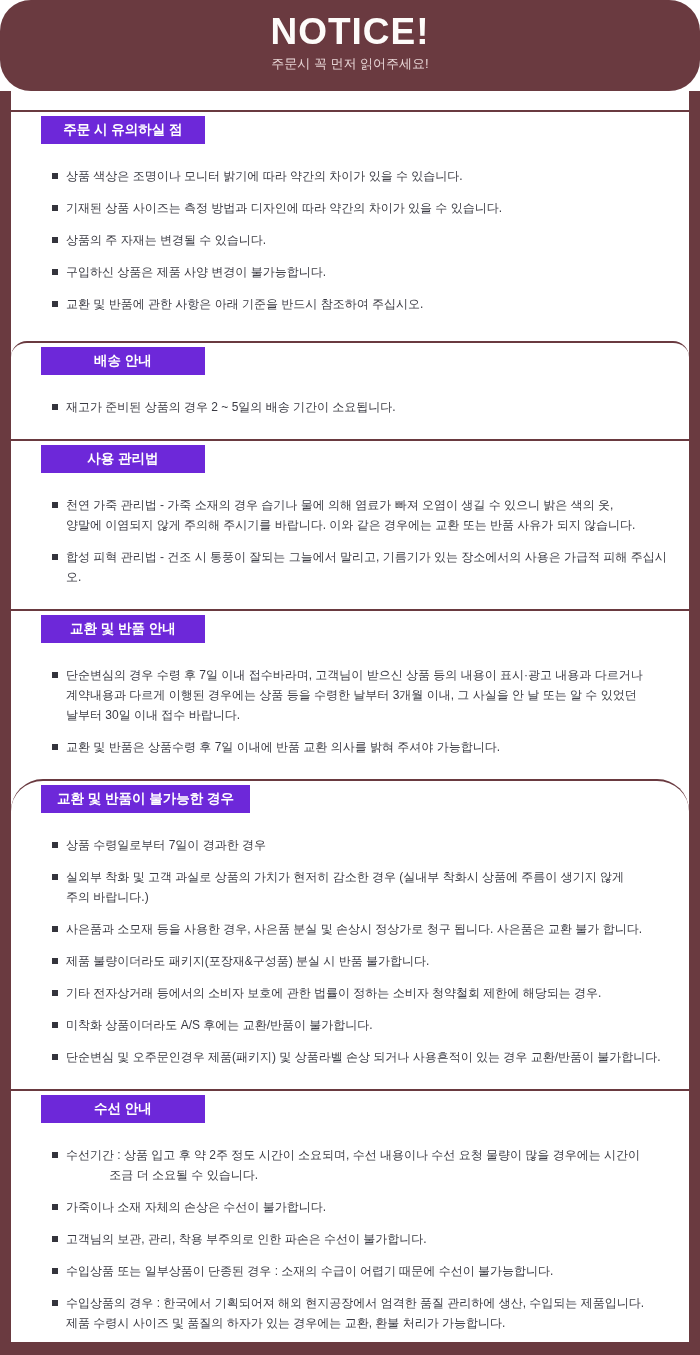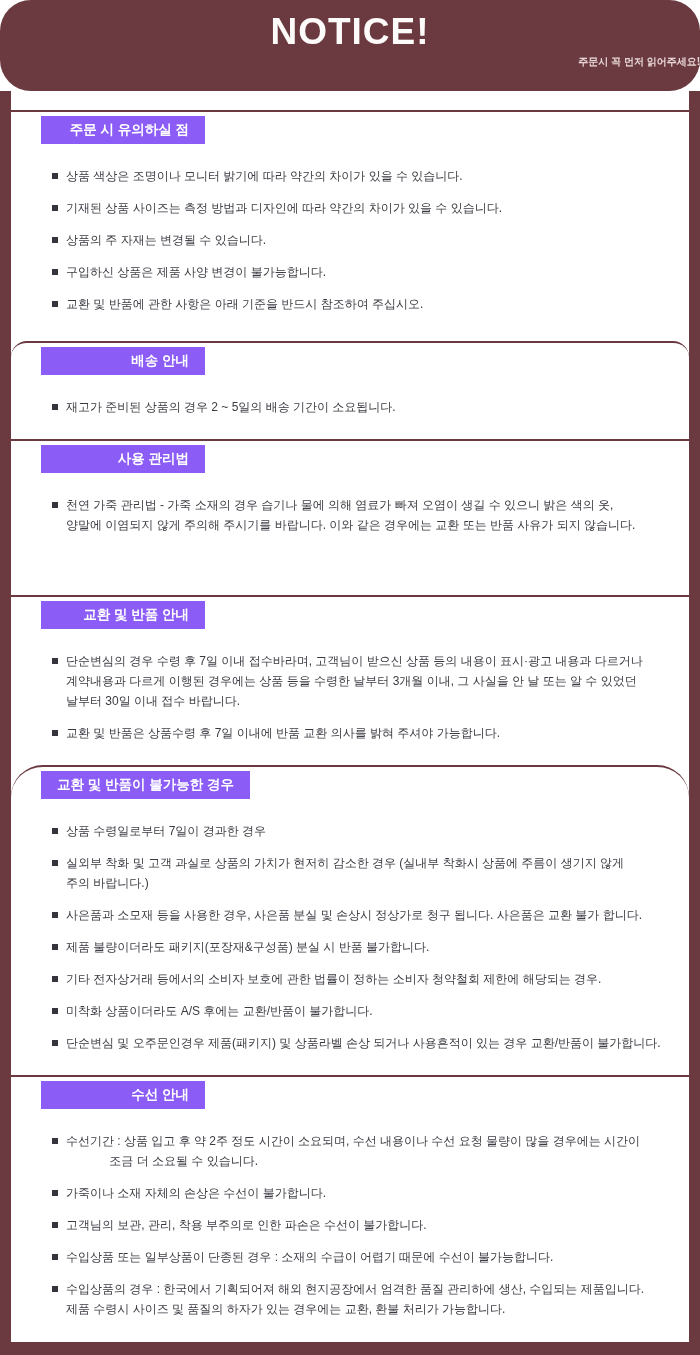--- a/index.html
+++ b/index.html
@@ -1,36 +1,36 @@
 <!DOCTYPE html>
 <html><head>
 <meta charset="utf-8">
 <style>
   html,body { margin:0; padding:0; background:#fff; }
   body { font-family:"Liberation Sans","DejaVu Sans",sans-serif; }
   #page { position:relative; width:700px; height:1355px; background:#fff; overflow:hidden; }
 
   .banner { height:91px; background:#6a3a40; text-align:center; box-sizing:border-box; padding-top:12px;border-radius:31px; }
   .banner-title { color:#fdfbf9; font-size:37px; font-weight:bold; letter-spacing:1px; line-height:40px; }
-  .banner-subtitle { color:#e8d6d6; font-size:10px; font-weight:bold; margin-top:3px;text-align:right; }
+  .banner-subtitle { color:#e8d6d6; font-size:13px; font-weight:normal; margin-top:3px; }
 
   .frame { position:absolute; top:91px; left:0; right:0; bottom:0; box-sizing:border-box;
            background:#fff; border-left:11px solid #6a3a40; border-right:11px solid #6a3a40;
            border-bottom:13px solid #6a3a40; padding-top:19px; }
 
   .section { border-top:2px solid #6a3a40; box-sizing:border-box; }
   .s1 { min-height:231px; }
   .s2 { min-height:93px;border-radius:16px; }
   .s3 { min-height:156px; }
   .s4 { min-height:162px; }
   .s5 { min-height:304px;border-radius:32px; }
 
-  .section-badge { display:inline-block; background:#8b5cf6; color:#ffffff; font-size:13.5px;
+  .section-badge { display:inline-block; background:#6d28d9; color:#ffffff; font-size:13.5px;
                    font-weight:bold; line-height:14px; padding:7px 16px; margin:4px 0 0 30px;
-                   min-width:132px; text-align:right; }
+                   min-width:132px; text-align:center; }
 
   ul.items { list-style:none; margin:0; padding:22px 8px 10px 51px; }
   ul.items li { position:relative; margin:0 0 12px 4px; color:#3a3a42; font-size:12px;
                 line-height:20px; white-space:pre-wrap; }
   ul.items li::before { content:""; position:absolute; left:-14px; top:7px; width:6px; height:6px;
                         background:#34343c; }
 </style>
 </head>
 <body>
 
@@ -59,20 +59,21 @@
       <ul class="items">
         <li>재고가 준비된 상품의 경우 2 ~ 5일의 배송 기간이 소요됩니다.</li>
       </ul>
     </div>
 
     <div class="section s3">
       <span class="section-badge">사용 관리법</span>
       <ul class="items">
         <li>천연 가죽 관리법 - 가죽 소재의 경우 습기나 물에 의해 염료가 빠져 오염이 생길 수 있으니 밝은 색의 옷,
 양말에 이염되지 않게 주의해 주시기를 바랍니다. 이와 같은 경우에는 교환 또는 반품 사유가 되지 않습니다.</li>
+        <li>합성 피혁 관리법 - 건조 시 통풍이 잘되는 그늘에서 말리고, 기름기가 있는 장소에서의 사용은 가급적 피해 주십시오.</li>
       </ul>
     </div>
 
     <div class="section s4">
       <span class="section-badge">교환 및 반품 안내</span>
       <ul class="items">
         <li>단순변심의 경우 수령 후 7일 이내 접수바라며, 고객님이 받으신 상품 등의 내용이 표시·광고 내용과 다르거나
 계약내용과 다르게 이행된 경우에는 상품 등을 수령한 날부터 3개월 이내, 그 사실을 안 날 또는 알 수 있었던
 날부터 30일 이내 접수 바랍니다.</li>
         <li>교환 및 반품은 상품수령 후 7일 이내에 반품 교환 의사를 밝혀 주셔야 가능합니다.</li>

